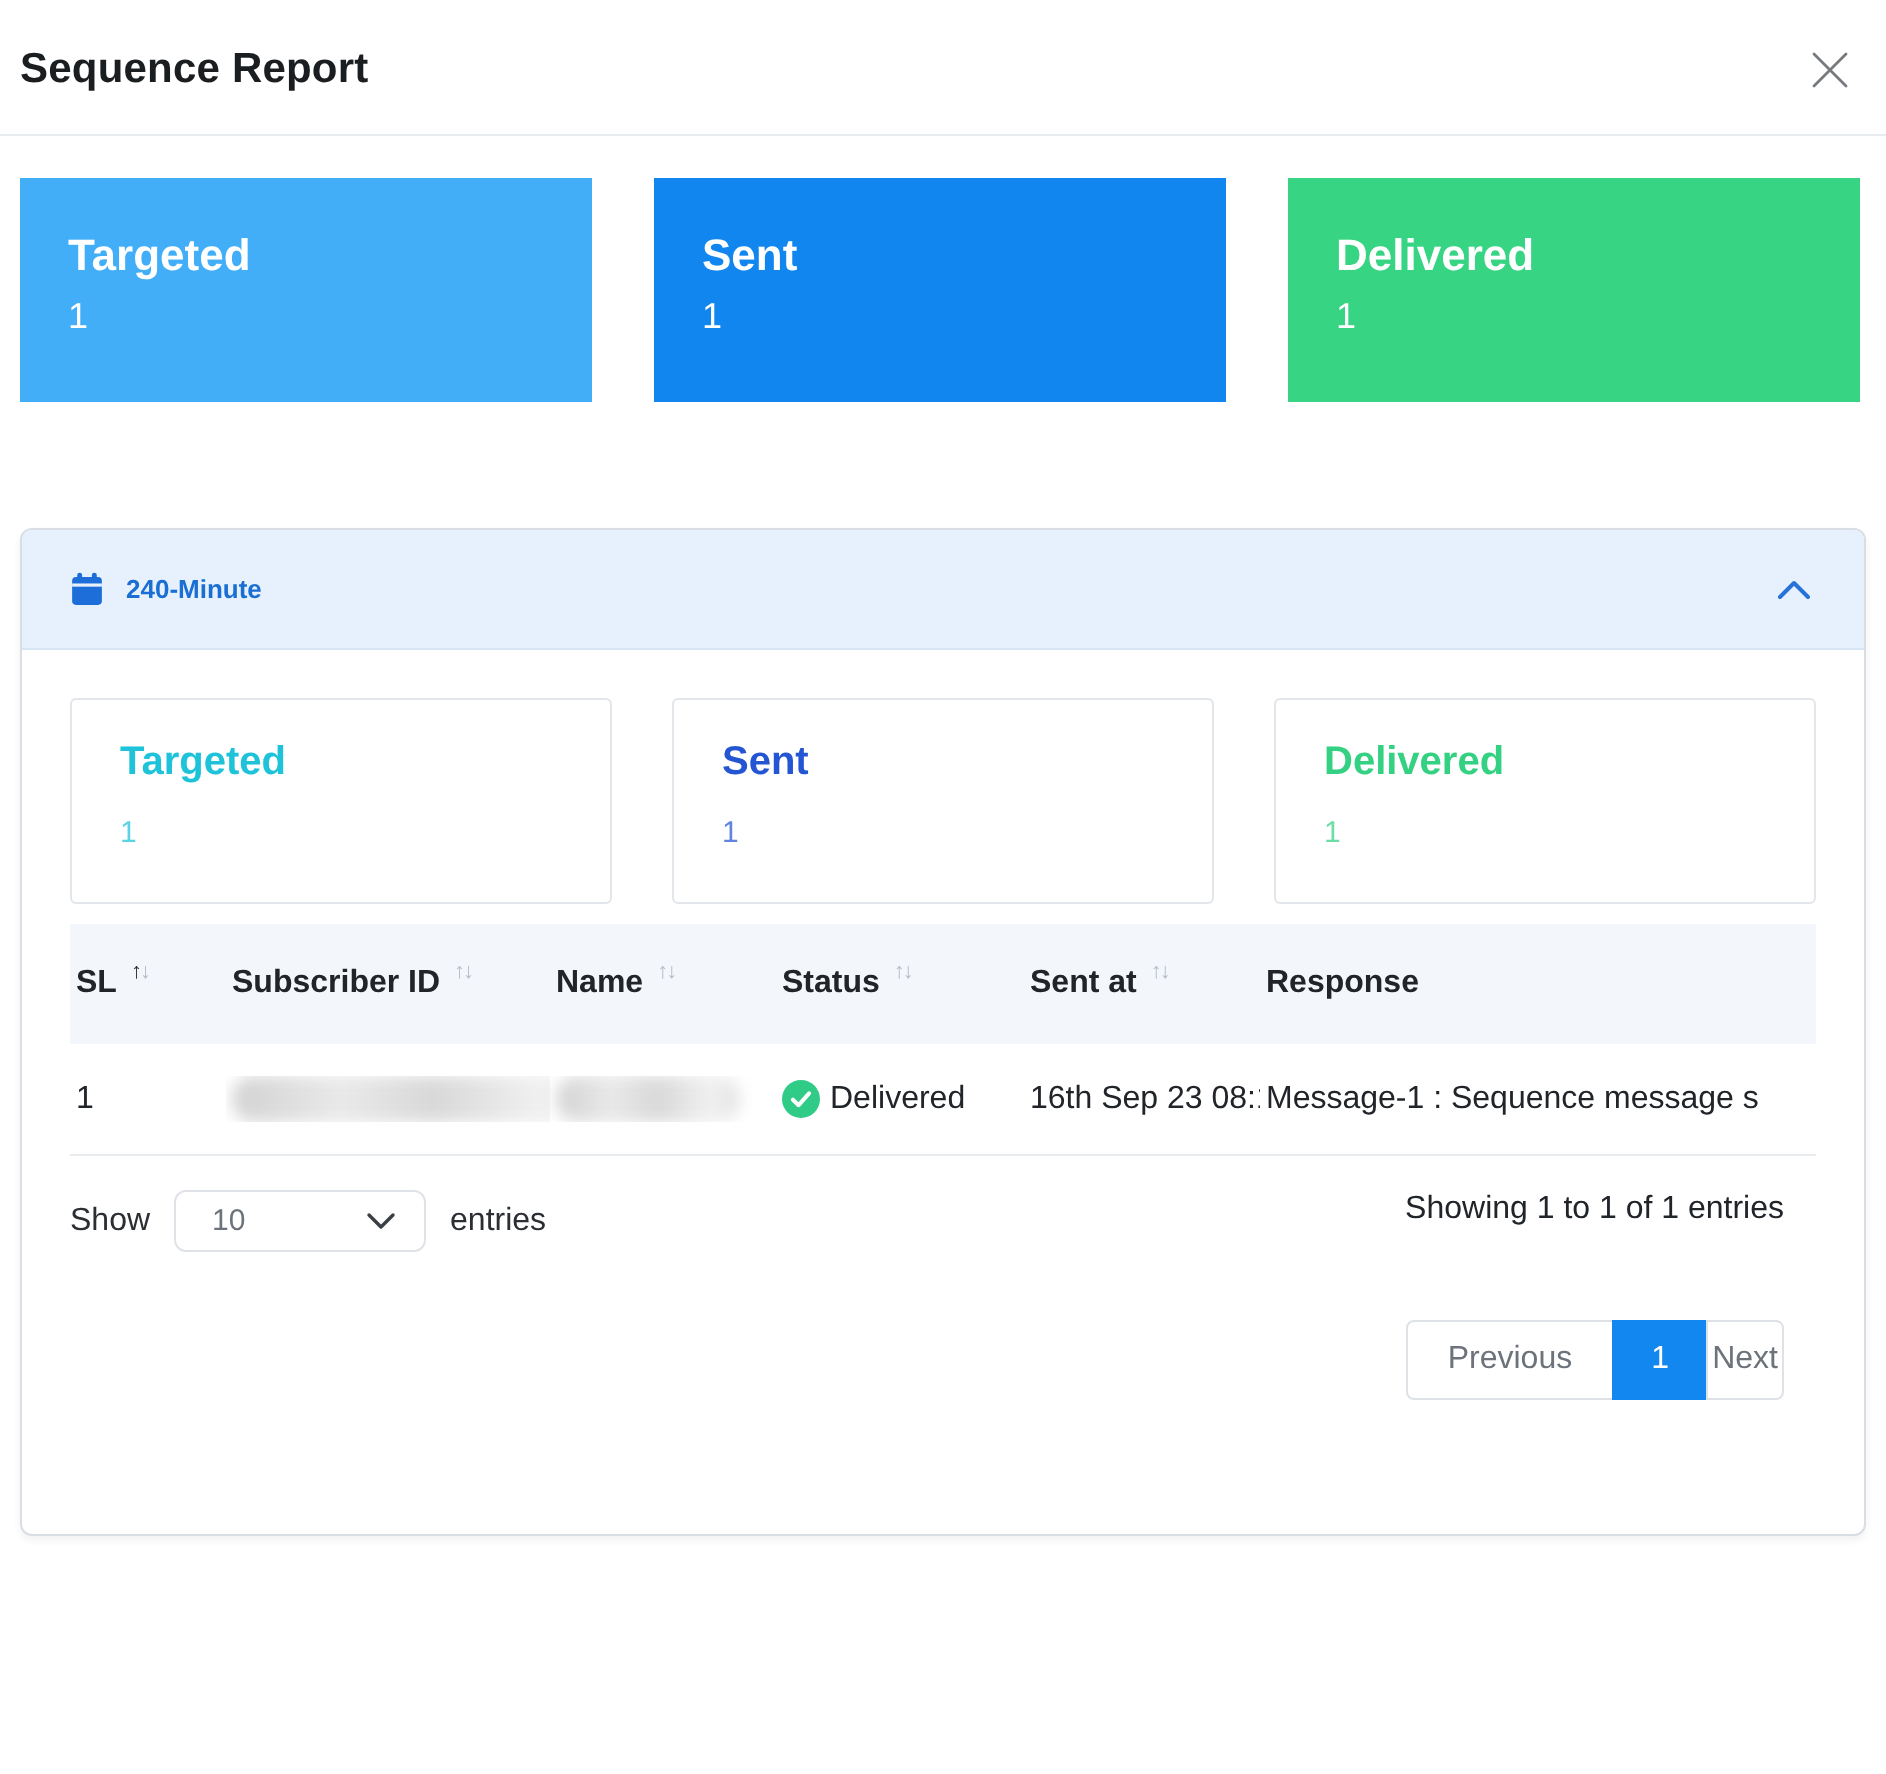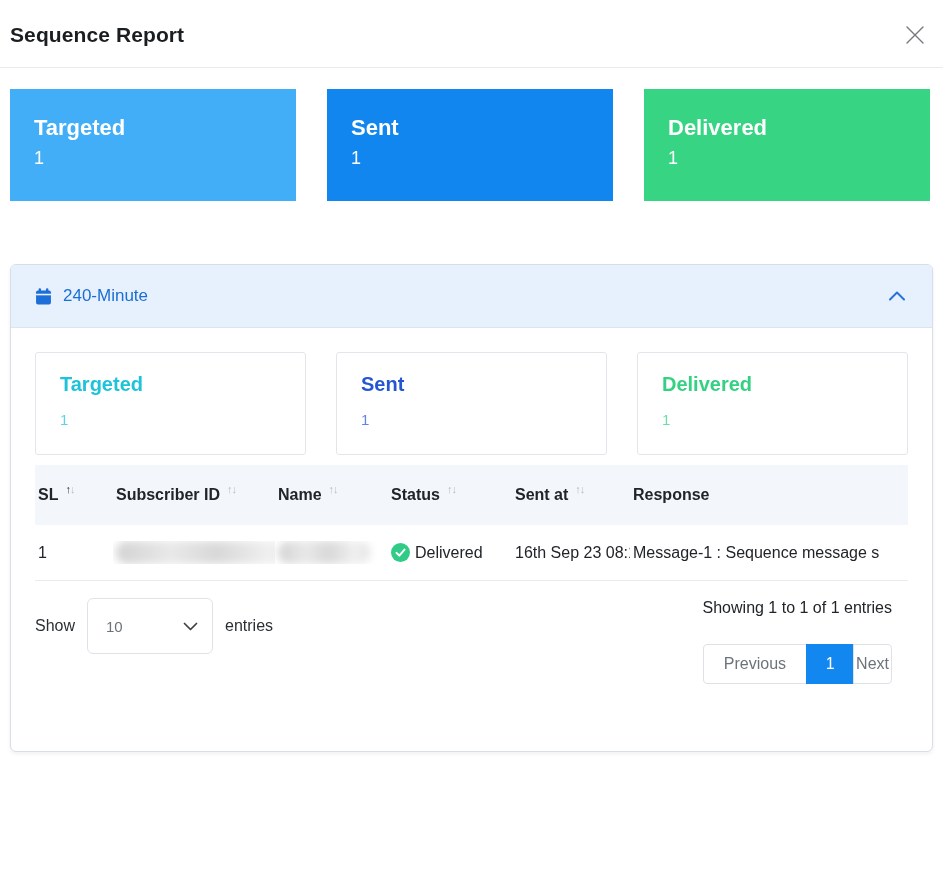--- a/index.html
+++ b/index.html
@@ -20,21 +20,21 @@
   .stat-targeted { background: #41aef7; }
   .stat-sent { background: #1186ef; }
   .stat-delivered { background: #36d483; }
 
   
   .panel { margin: 63px 10px 26px 10px; border: 1px solid #d9dee4; border-radius: 6px;
     box-shadow: 0 2px 4px rgba(0,0,0,.06); overflow: hidden; background: #fff; }
   .panel-header { background: #e7f1fd; border-bottom: 1px solid #d8e5f5; padding: 21px 26px 21px 24px;
     display: flex; align-items: center; justify-content: space-between; cursor: pointer; }
   .panel-header-left { display: flex; align-items: center; gap: 11px; }
-  .panel-title { font-size: 17px; font-weight: 400; color: #1a6fd4; }
+  .panel-title { font-size: 13px; font-weight: 700; color: #1a6fd4; }
   .panel-body { padding: 24px 24px 67px 24px; }
 
   
   .substats-row { display: grid; grid-template-columns: 1fr 1fr 1fr; gap: 30px; }
   .substat-card { border: 1px solid #e2e6ea; border-radius: 3px; height: 103px; padding: 20px 24px; background: #fff; }
   .substat-label { font-size: 20px; font-weight: 600; }
   .substat-value { font-size: 15px; margin-top: 15px; opacity: .72; }
   .sub-targeted { color: #1ec3da; }
   .sub-sent { color: #2456d4; }
   .sub-delivered { color: #35d183; }
@@ -57,29 +57,29 @@
   .redacted-pill { height: 23px; border-radius: 11px; filter: blur(4px);
     background: linear-gradient(90deg,#d2d2d2 0%,#e9e9e9 30%,#d8d8d8 55%,#f1f1f1 85%,#e0e0e0 100%); }
   .pill-subscriber { width: 183px; }
   .pill-name { width: 92px; }
   .status-cell { display: flex; align-items: center; gap: 5px; white-space: nowrap; }
   .nowrap { white-space: nowrap; }
 
   
   .table-footer { margin-top: 17px; display: flex; justify-content: space-between; align-items: flex-start; }
   .footer-left { display: flex; align-items: center; gap: 12px; font-size: 16px; color: #2b2f33; }
-  .page-size-select { width: 126px; height: 56px; border: 1px solid #dfe3e8; border-radius: 6px;
+  .page-size-select { width: 126px; height: 31px; border: 1px solid #dfe3e8; border-radius: 6px;
     background: #fff; display: flex; align-items: center; justify-content: space-between;
     padding: 0 14px 0 18px; cursor: pointer; }
   .page-size-value { font-size: 15px; color: #6d737b; }
   .footer-right { display: flex; flex-direction: column; align-items: flex-end; margin-right: 16px; }
   .entries-summary { font-size: 16px; color: #212529; margin-top: 1px; }
   .pagination { margin-top: 27px; display: flex; }
   .page-btn { border: 1px solid #dee2e6; background: #fff; color: #6d737b; font-size: 16px;
-    font-family: inherit; padding: 10px 20px; cursor: pointer; }
+    font-family: inherit; padding: 10px 20px; cursor: pointer; margin-top: 19px; }
   .page-btn.prev { border-radius: 4px 0 0 4px; }
   .page-btn.next { border-radius: 0 4px 4px 0; margin-left: -1px; padding: 10px 2px; }
   .page-btn.current { background: #1287f0; border-color: #1287f0; color: #fff; min-width: 48px;
     text-align: center; margin-left: -1px; padding: 10px 0; }
 </style>
 </head>
 <body>
 
 <div class="modal-header">
   <div class="modal-title">Sequence Report</div>

